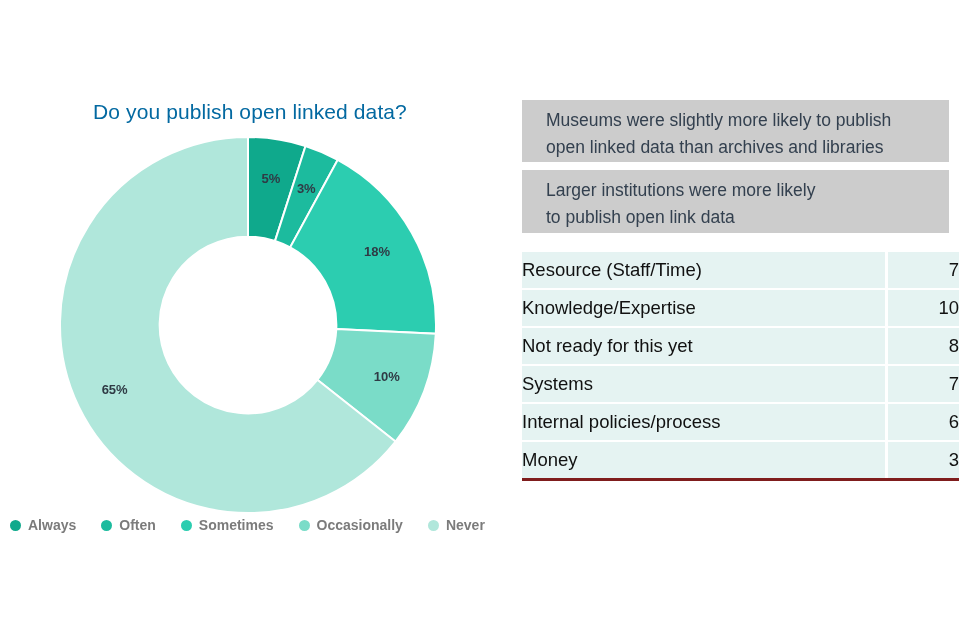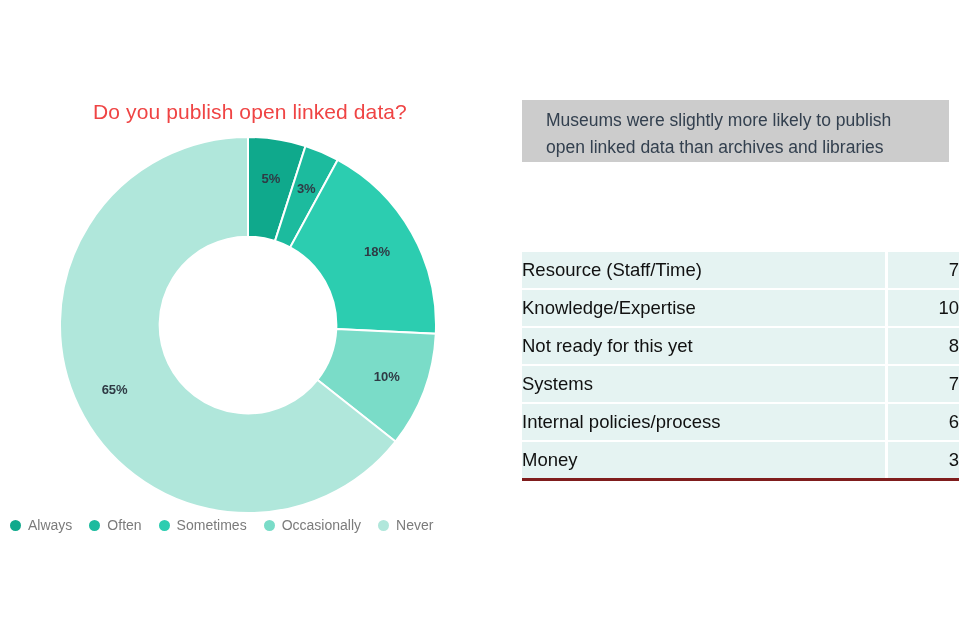--- a/index.html
+++ b/index.html
@@ -25,21 +25,21 @@
     height: 560px;
   }
 
   #chart-title {
     position: absolute;
     left: 0;
     top: 100px;
     width: 500px;
     text-align: center;
     font-size: 21px;
-    color: #ef4444;
+    color: #0369a1;
     letter-spacing: .1px;
     white-space: nowrap;
   }
 
   #donut-wrap {
     position: absolute;
     left: 60px;
     top: 137px;
     width: 376px;
     height: 376px;
@@ -57,21 +57,22 @@
   }
 
   
   #legend {
     position: absolute;
     left: 10px;
     top: 517px;
     width: 490px;
     display: flex;
     align-items: flex-start;
-    gap: 0px;
+    gap: 8px;
+    font-weight: bold;
   }
   .legend-item {
     display: flex;
     align-items: center;
     margin-right: 17px;
     white-space: nowrap;
   }
   .legend-dot {
     width: 11px;
     height: 11px;
@@ -199,20 +200,24 @@
     </div>
 </div>
 
 <div id="right-panel">
 
   <div class="callout" id="callout-1">
     <span class="callout-line">Museums were slightly more likely to publish</span>
     <span class="callout-line">open linked data than archives and libraries</span>
   </div>
 
+  <div class="callout" id="callout-2">
+    <span class="callout-line">Larger institutions were more likely</span>
+    <span class="callout-line">to publish open link data</span>
+  </div>
 
   <table id="barriers-table">
     <tbody id="barriers-tbody">
         <tr>
           <td class="bt-label">Resource (Staff/Time)</td>
           <td class="bt-value">7</td>
         </tr>
         <tr>
           <td class="bt-label">Knowledge/Expertise</td>
           <td class="bt-value">10</td>

